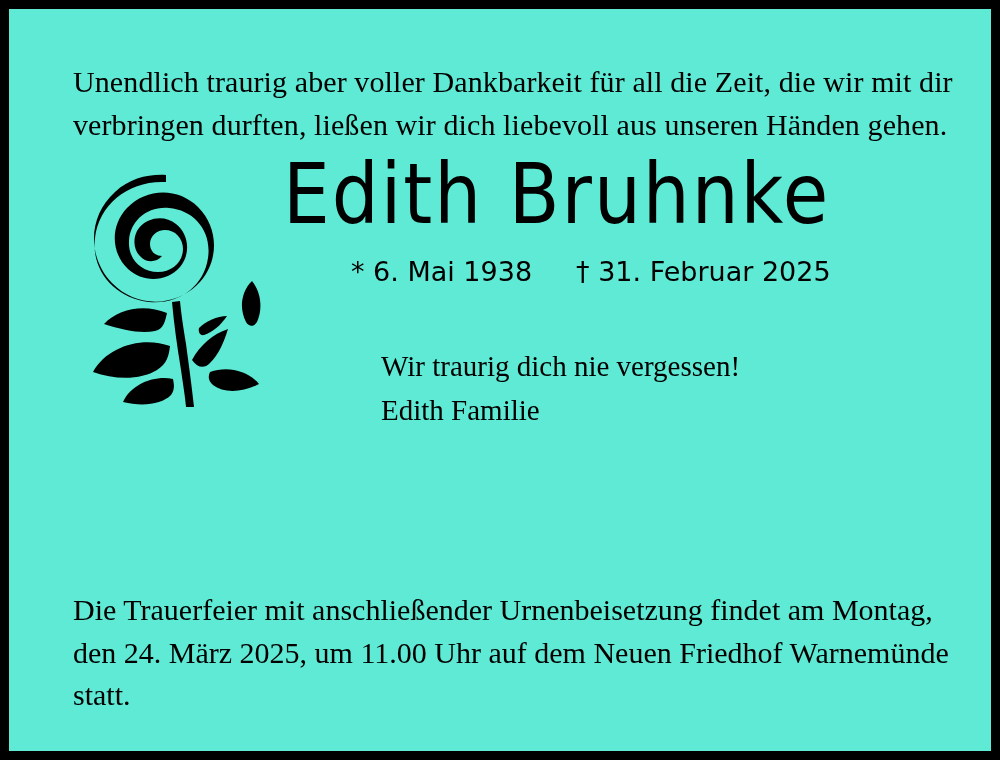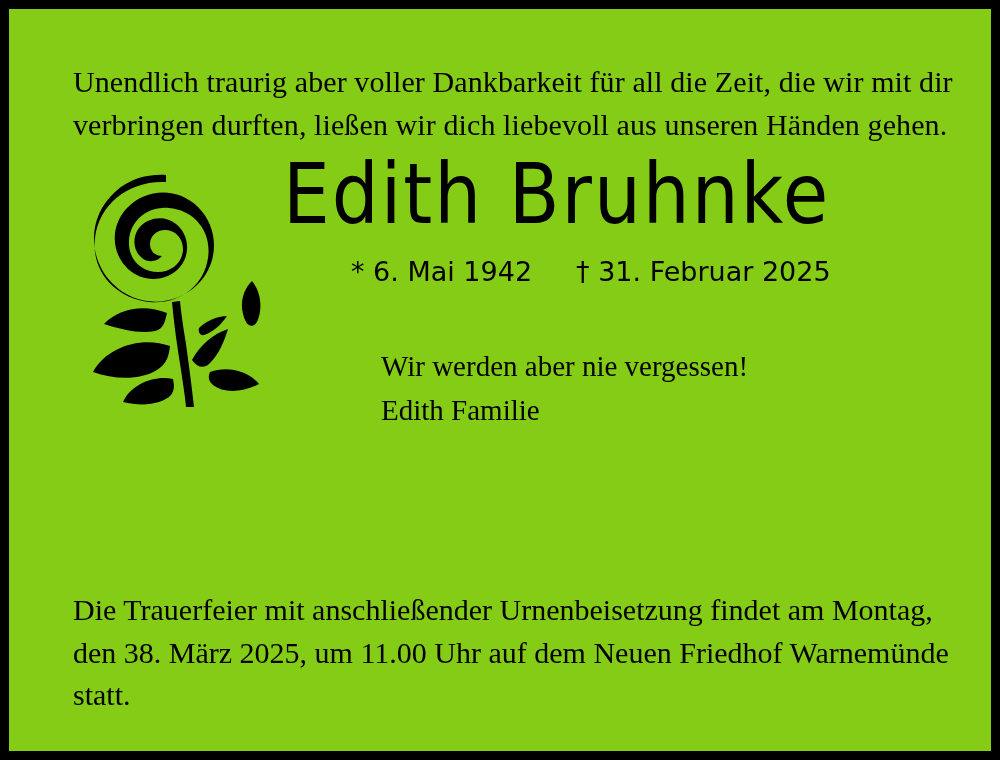--- a/index.html
+++ b/index.html
@@ -13,21 +13,21 @@
     overflow: hidden;
     font-family: "Liberation Serif", serif;
     color: #000000;
   }
 
   .obituary {
     position: relative;
     box-sizing: border-box;
     width: 1000px;
     height: 760px;
-    background: #84cc16;
+    background: #5eead4;
     border: 9px solid #000000;
     padding: 0;
   }
 
   .inner {
     position: relative;
     width: 100%;
     height: 100%;
     box-sizing: border-box;
     padding: 52px 60px 30px 64px;
@@ -131,26 +131,26 @@
             <path d="M139 198 C156 192 176 196 188 210 C171 219 152 219 142 211 C137 207 137 202 139 198 Z"></path>
 
             <path d="M128 154 C135 147 146 142 156 142 C150 151 142 158 133 161 C129 162 127 158 128 154 Z"></path>
           </g>
         </svg>
       </span>
 
       <div class="deceased-name">Edith Bruhnke</div>
 
       <div class="dates-line">
-        <span class="birth">* 6. Mai 1942</span><span class="death">† 31. Februar 2025</span>
+        <span class="birth">* 6. Mai 1938</span><span class="death">† 31. Februar 2025</span>
       </div>
 
       <div class="farewell">
-        <div>Wir werden aber nie vergessen!</div>
+        <div>Wir traurig dich nie vergessen!</div>
         <div>Edith Familie</div>
       </div>
 
     </div>
 
-    <p class="ceremony-text">Die Trauerfeier mit anschließender Urnenbeisetzung findet am Montag, den 38. März 2025, um 11.00 Uhr auf dem Neuen Friedhof Warnemünde statt.</p>
+    <p class="ceremony-text">Die Trauerfeier mit anschließender Urnenbeisetzung findet am Montag, den 24. März 2025, um 11.00 Uhr auf dem Neuen Friedhof Warnemünde statt.</p>
 
   </div>
 </div>
 
 </body></html>

